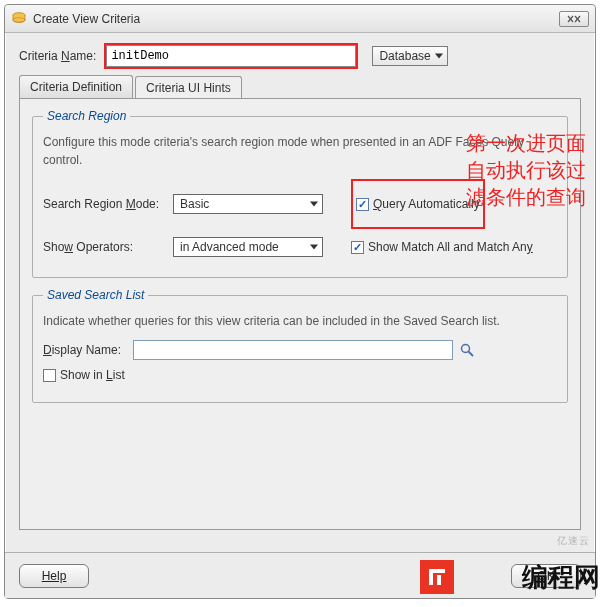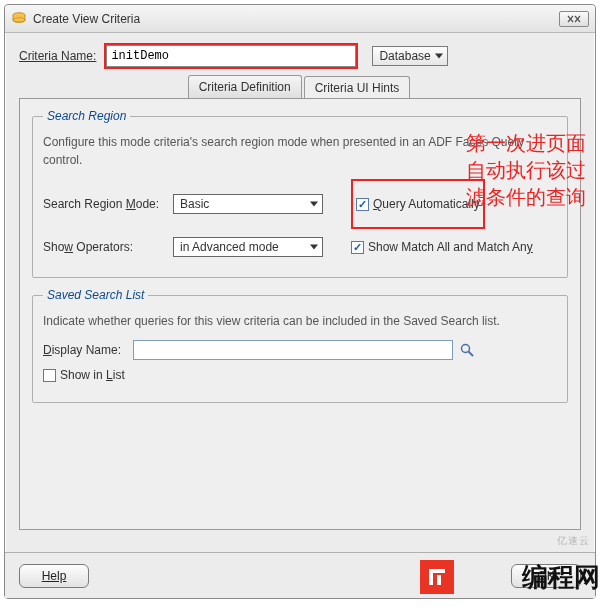--- a/index.html
+++ b/index.html
@@ -39,21 +39,21 @@
     width:30px; height:16px;
     border:1px solid #888; border-radius:2px;
     background:linear-gradient(#fafafa,#e0e0e0);
     display:flex; align-items:center; justify-content:center;
     font-size:10px; color:#444;
     letter-spacing:1px;
   }
   
   .content { padding:10px 14px 0 14px; position:relative; }
   .row { display:flex; align-items:center; margin-bottom:6px; }
-  .lbl { color:#333;text-decoration:underline; }
+  .lbl { color:#333; }
   .u { text-decoration: underline; }
   .criteria-name {
     border:2px solid #E22; padding:0;
     margin:0 8px;
   }
   .criteria-name input {
     width:250px; height:22px;
     border:1px solid #888; background:#fff;
     font-family: Liberation Mono, monospace;
     font-size:12px; padding:2px 4px;
@@ -69,21 +69,21 @@
     font-size:12px; min-width:60px;
   }
   .select::after {
     content:""; position:absolute; right:4px; top:50%;
     transform:translateY(-50%);
     border-left:4px solid transparent;
     border-right:4px solid transparent;
     border-top:5px solid #333;
   }
   
-  .tabs { display:flex; align-items:flex-end; position:relative;justify-content:center; }
+  .tabs { display:flex; align-items:flex-end; position:relative; }
   .tab {
     border:1px solid #999; border-bottom:none;
     background:linear-gradient(#f5f5f5,#dfdfdf);
     padding:4px 10px; margin-right:2px;
     border-top-left-radius:3px; border-top-right-radius:3px;
     color:#333; font-size:12px;
   }
   .tab.active {
     background:#EFEFEF;
     position:relative; top:1px;

